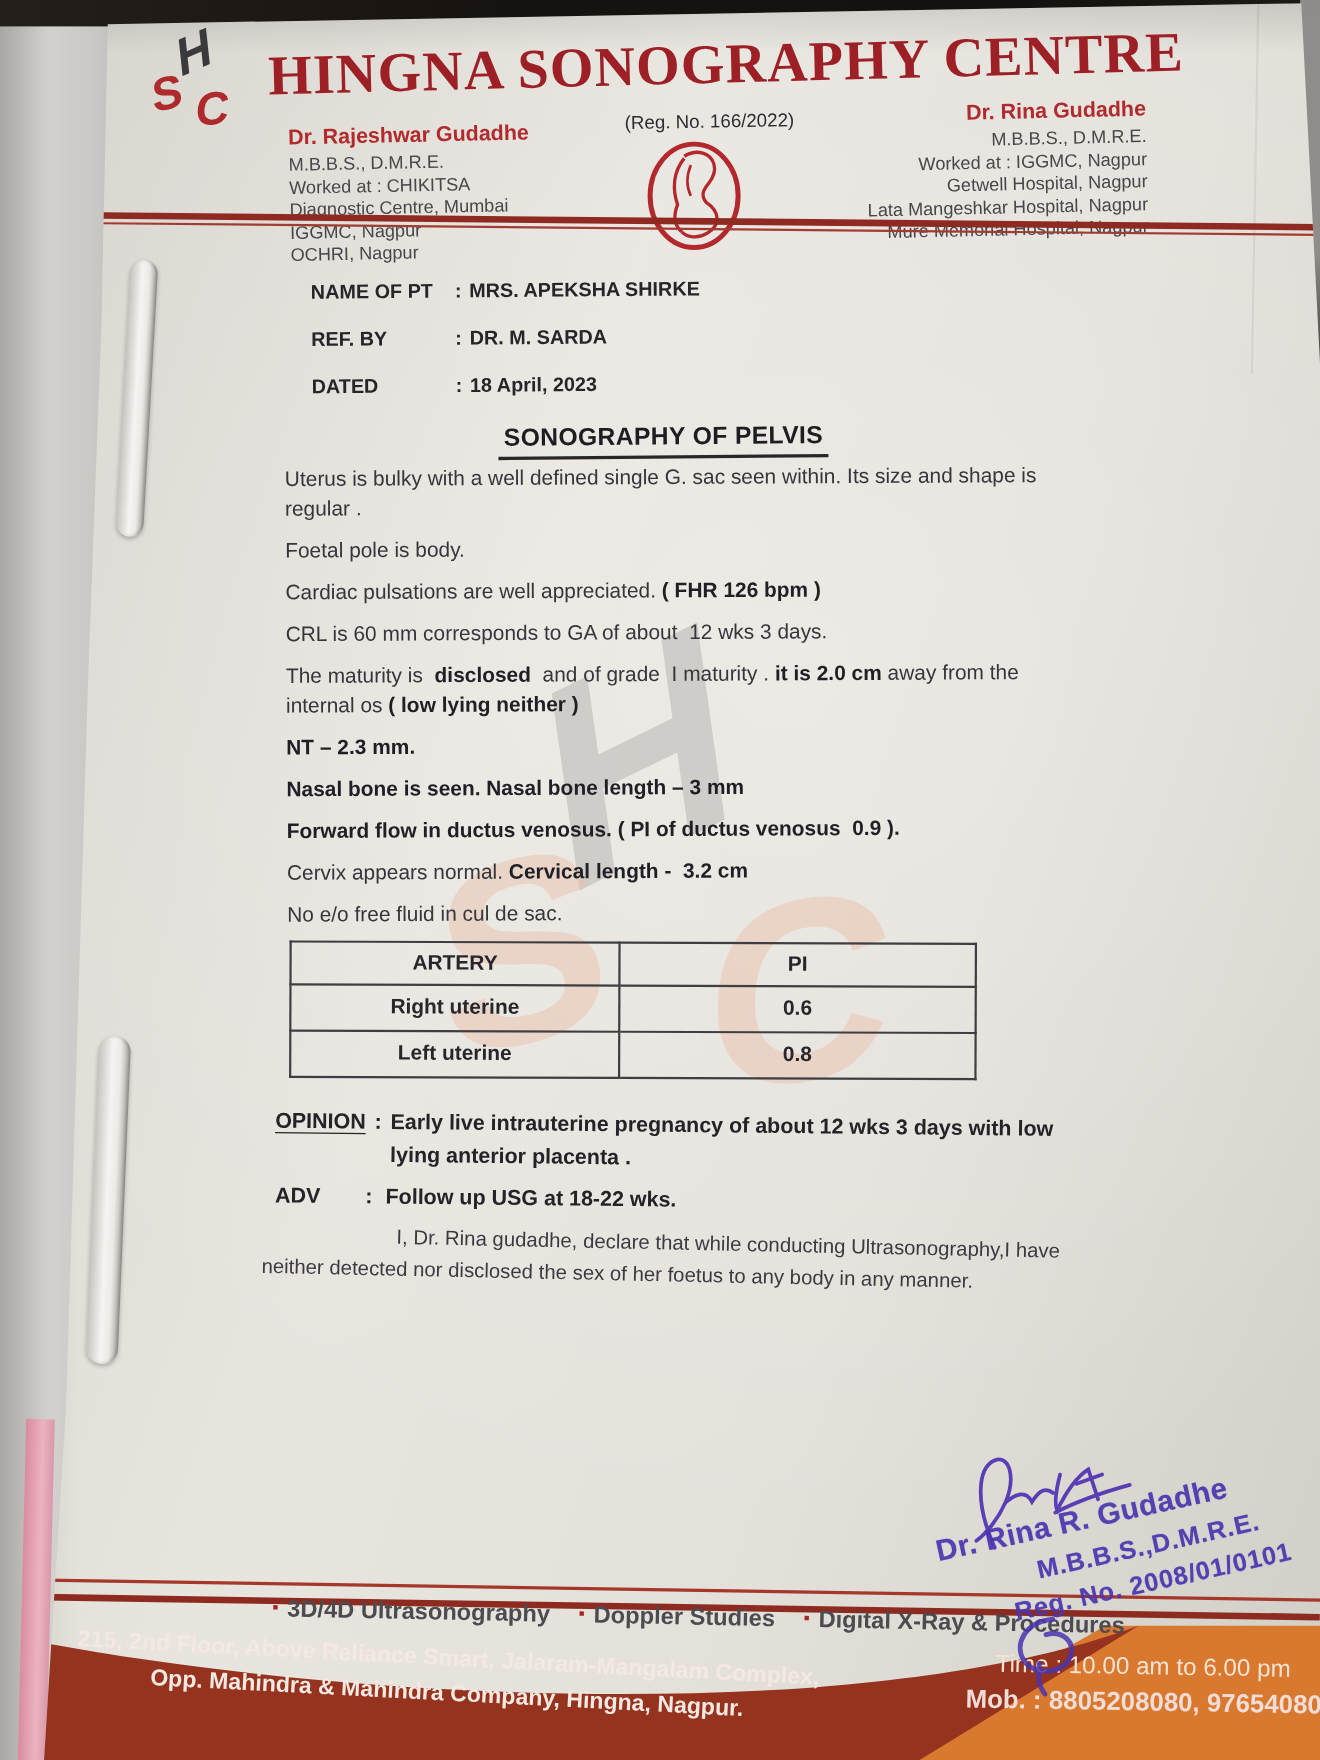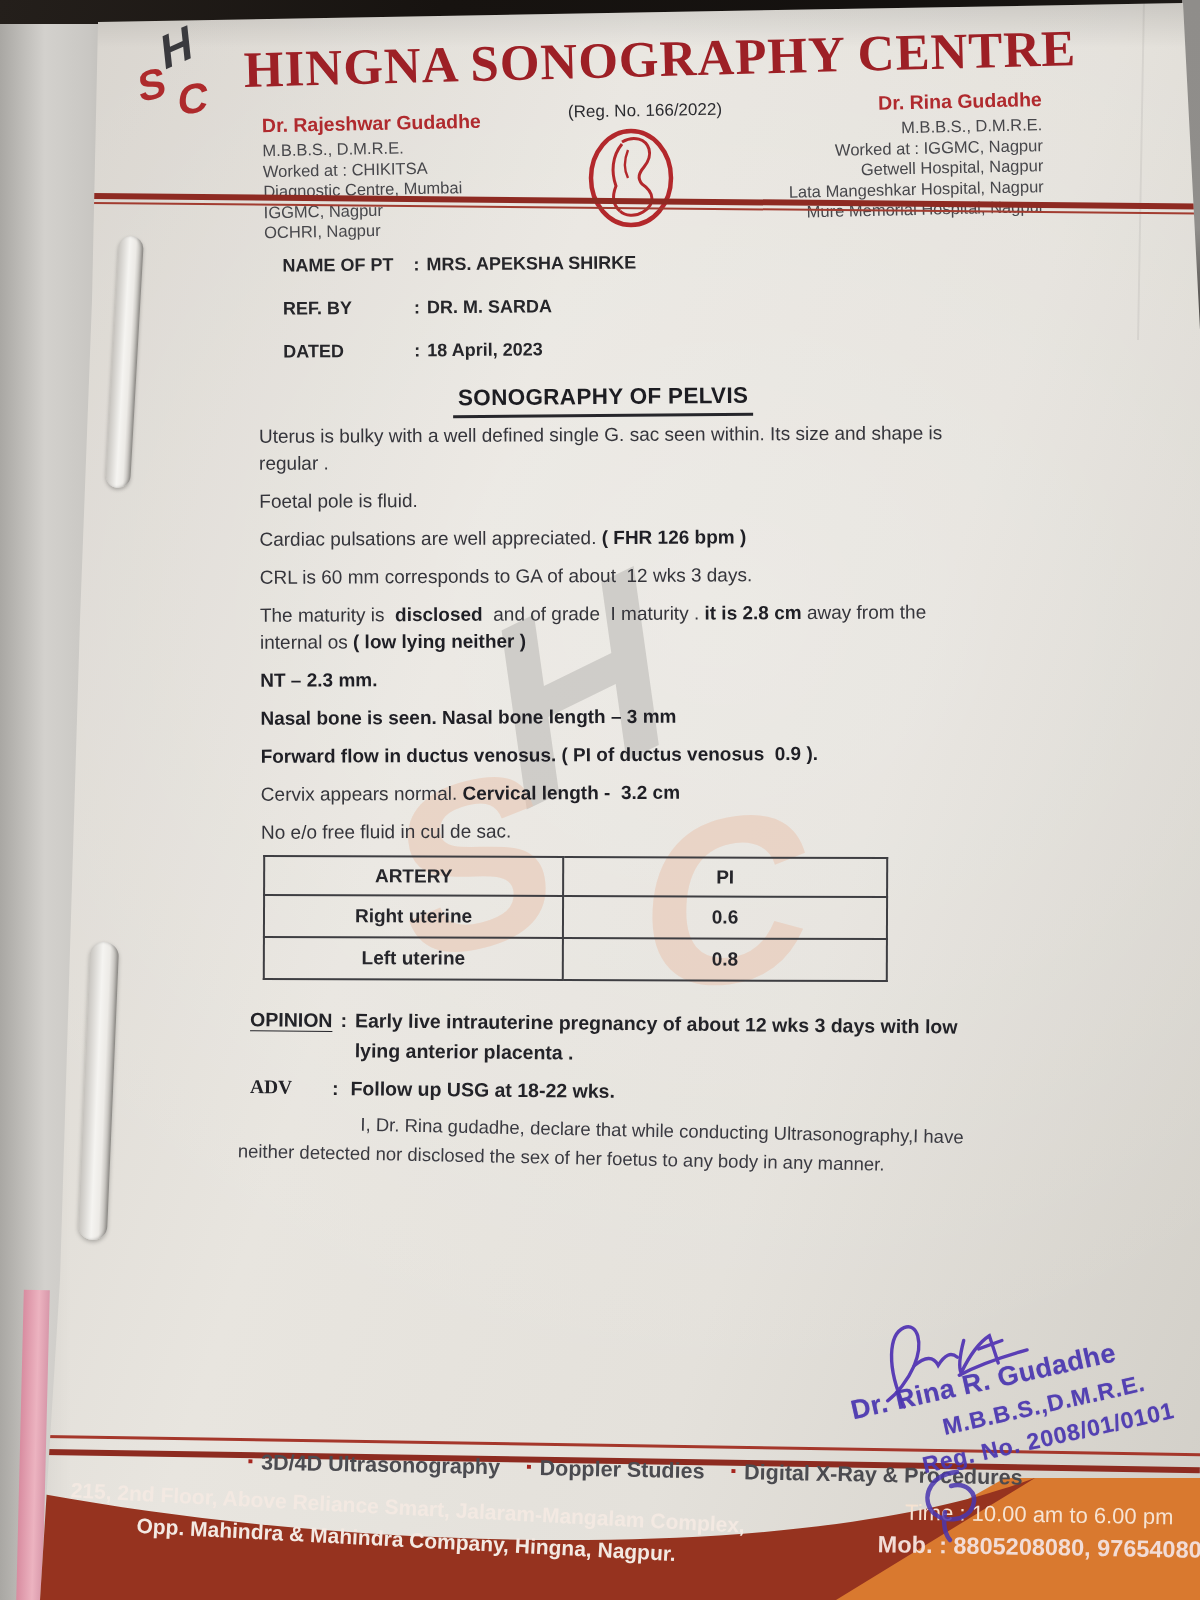--- a/index.html
+++ b/index.html
@@ -77,21 +77,21 @@
   .pi-table th{height:37px;}
   .pi-table td{height:40px;}
   .col-artery{width:48%;}
   
   .opinion{position:absolute;left:250px;top:1008px;width:730px;z-index:2;display:flex;
     font-weight:700;font-size:19.5px;line-height:1.55;color:#232328;transform:rotate(.6deg);}
   .op-label{text-decoration:underline;text-underline-offset:4px;}
   .op-colon{margin:0 8px;}
   .adv{position:absolute;left:250px;top:1078px;z-index:2;display:flex;
     font-weight:700;font-size:19.5px;color:#232328;transform:rotate(.6deg);}
-  .adv .a-label{width:82px;font-family:Liberation Serif, serif;}
+  .adv .a-label{width:82px;}
   .adv .a-colon{margin-right:12px;}
   
   .decl{position:absolute;left:238px;top:1116px;width:748px;z-index:2;
     font-size:18.5px;line-height:1.55;color:#3a3a41;transform:rotate(1.2deg);}
   .decl-line1{padding-left:122px;}
   
   .sig-svg{position:absolute;left:862px;top:1312px;z-index:5;transform:rotate(-6deg);}
   .stamp{position:absolute;left:848px;top:1396px;z-index:5;transform:rotate(-12.5deg);
     transform-origin:left top;color:#4a36b0;opacity:.93;white-space:nowrap;
     text-shadow:0 0 1px rgba(74,54,176,.55);}
@@ -187,24 +187,24 @@
         <span class="p-label">DATED</span>
         <span class="p-colon">:</span>
         <span class="p-value">18 April, 2023</span>
       </div>
     </div>
 
     <div class="report-title">SONOGRAPHY OF  PELVIS</div>
 
     <div class="findings">
       <p><span class="seg">Uterus is bulky with a well defined single G. sac seen within. Its size and shape is regular .</span></p>
-      <p><span class="seg">Foetal pole is fluid.</span></p>
+      <p><span class="seg">Foetal pole is body.</span></p>
       <p><span class="seg">Cardiac pulsations are well appreciated. </span><span class="seg b">( FHR 126 bpm )</span></p>
       <p><span class="seg">CRL is 60 mm corresponds to GA of about  12 wks 3 days.</span></p>
-      <p><span class="seg">The maturity is </span><span class="seg b"> disclosed </span><span class="seg"> and of grade  I maturity . </span><span class="seg b">it is 2.8 cm</span><span class="seg"> away from the internal os </span><span class="seg b">( low lying neither )</span></p>
+      <p><span class="seg">The maturity is </span><span class="seg b"> disclosed </span><span class="seg"> and of grade  I maturity . </span><span class="seg b">it is 2.0 cm</span><span class="seg"> away from the internal os </span><span class="seg b">( low lying neither )</span></p>
       <p><span class="seg b">NT – 2.3 mm.</span></p>
       <p><span class="seg b">Nasal bone is seen. Nasal bone length – 3 mm</span></p>
       <p><span class="seg b">Forward flow in ductus venosus. ( PI of ductus venosus  0.9 ).</span></p>
       <p><span class="seg">Cervix appears normal. </span><span class="seg b">Cervical length -  3.2 cm</span></p>
       <p><span class="seg">No e/o free fluid in cul de sac.</span></p>
     </div>
 
     <table class="pi-table">
       <thead>
         <tr>

